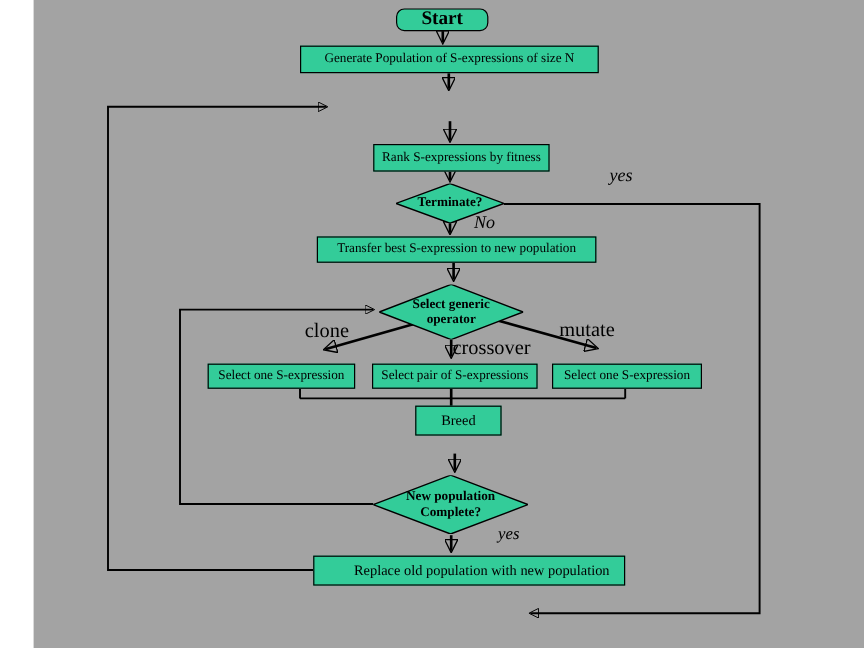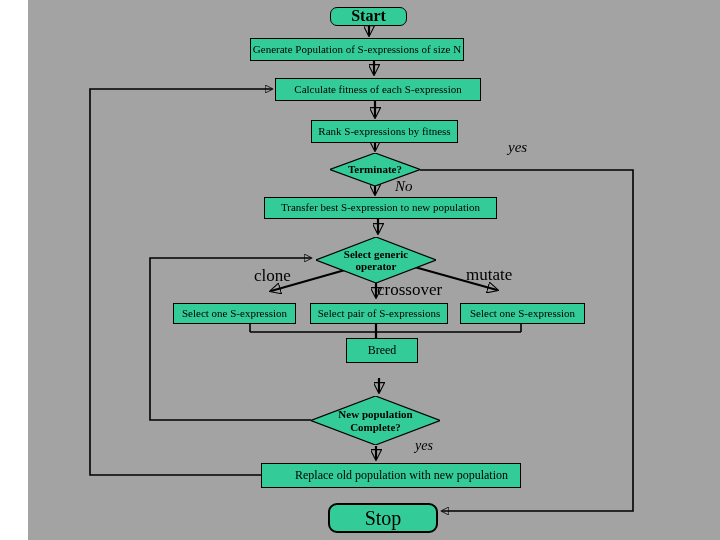--- a/index.html
+++ b/index.html
@@ -59,23 +59,22 @@
     <path class="flow" d="M348 324 L348 349" marker-end="url(#arrow)"></path>
     <path class="flow" d="M351 378 L351 392" marker-end="url(#arrow)"></path>
     <path class="flow" d="M348 446 L348 459" marker-end="url(#arrow)"></path>
     <path class="thin" d="M283 420 L122 420 L122 258 L283 258" marker-end="url(#arrow)"></path>
     <path class="thin" d="M233 475 L62 475 L62 89 L244 89" marker-end="url(#arrow)"></path>
     <path class="thin" d="M392 170 L605 170 L605 511 L414 511" marker-end="url(#arrow)"></path>
   </svg>
 
   <div class="node terminal start-node" style="left:302px;top:7px;width:77px;height:19px;">Start</div>
 
-  <div class="node" style="left:222px;top:38px;width:214px;height:23px;">Generate Population of S-expressions of size N</div>
+  <div class="node" style="left:222px;top:38px;width:249px;height:23px;">Generate Population of S-expressions of size N</div>
 
-  <div class="node" style="left:247px;top:78px;width:206px;height:23px;">Calculate fitness of each S-expression</div>
 
   <div class="node" style="left:283px;top:120px;width:147px;height:23px;">Rank S-expressions by fitness</div>
 
   <div class="diamond" style="left:302px;top:153px;width:90px;height:33px;">
     <svg class="dshape" viewBox="0 0 100 100" preserveAspectRatio="none">
       <polygon points="50,0 100,50 50,100 0,50"></polygon>
     </svg>
     <span>Terminate?</span>
   </div>
 
@@ -98,21 +97,20 @@
 
   <div class="diamond" style="left:283px;top:396px;width:129px;height:49px;">
     <svg class="dshape" viewBox="0 0 100 100" preserveAspectRatio="none">
       <polygon points="50,0 100,50 50,100 0,50"></polygon>
     </svg>
     <span style="width:95px;">New population Complete?</span>
   </div>
 
   <div class="node" style="left:233px;top:463px;width:260px;height:25px;font-size:12px;padding-left:21px;">Replace old population with new population</div>
 
-  <div class="node terminal stop-node" style="left:300px;top:503px;width:110px;height:30px;">Stop</div>
 
   <span class="elabel it" style="left:480px;top:139px;">yes</span>
   <span class="elabel it" style="left:367px;top:178px;">No</span>
   <span class="elabel" style="left:226px;top:266px;">clone</span>
   <span class="elabel" style="left:349px;top:280px;">crossover</span>
   <span class="elabel" style="left:438px;top:265px;">mutate</span>
   <span class="elabel it-sm" style="left:387px;top:438px;">yes</span>
 
 </div>
 

